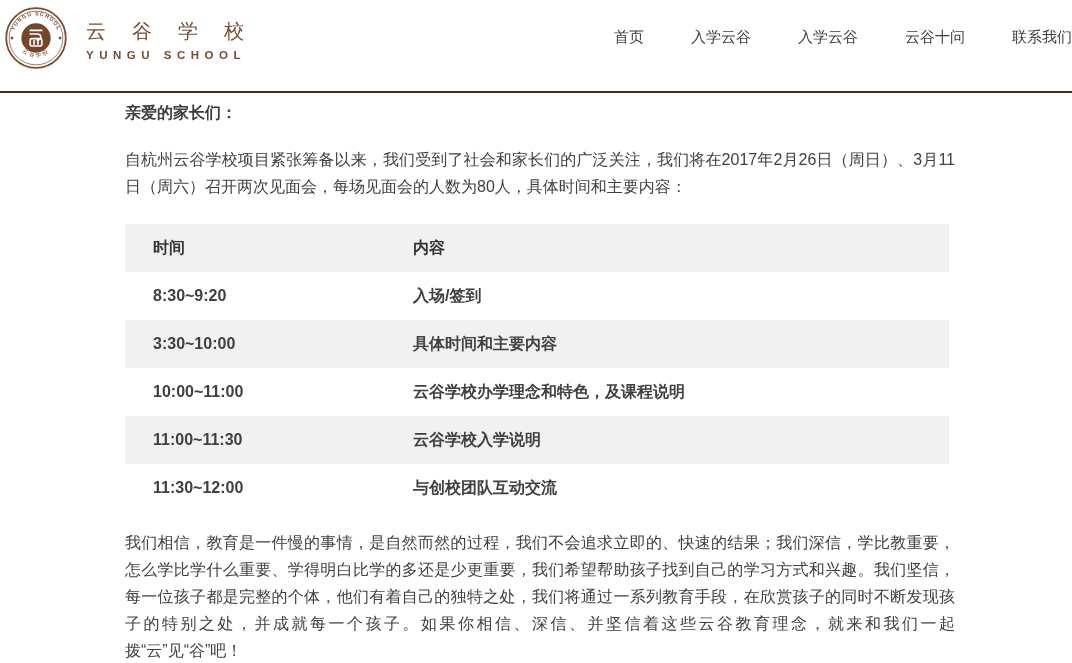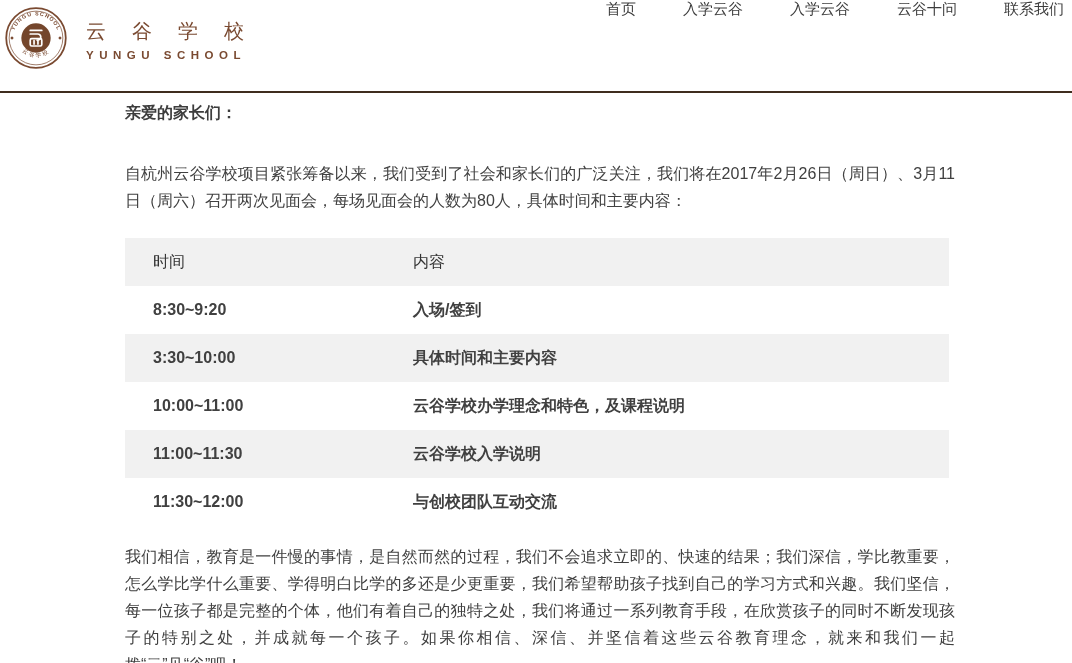--- a/index.html
+++ b/index.html
@@ -8,37 +8,37 @@
     position:relative; width:1072px; height:663px; overflow:hidden;
     background:#ffffff; font-family:"Liberation Sans","DejaVu Sans",sans-serif;
   }
   
   .site-header { position:relative; height:91px; background:#ffffff; }
   .brand { position:absolute; left:4px; top:6px; display:flex; align-items:flex-start; text-decoration:none; cursor:pointer; }
   .logo-svg { display:block; }
   .brand-text { margin-left:18px; padding-top:13px; }
   .brand-cn { font-size:20px; letter-spacing:26px; color:#7a4a31; white-space:nowrap; line-height:24px; }
   .brand-en { font-size:11.5px; font-weight:bold; letter-spacing:5.5px; color:#7a4a31; white-space:nowrap; margin-top:6px; }
-  .main-nav { position:absolute; right:0; top:0; height:75px; display:flex; gap:47px; padding-right:8px; }
+  .main-nav { position:absolute; right:0; top:0; height:75px; display:flex; align-items:center; gap:47px; padding-right:0; }
   .main-nav a { font-size:15px; color:#3c3c3c; text-decoration:none; white-space:nowrap; cursor:pointer; }
   .header-divider { height:2px; background:#3f2d1e; }
   
   .main-content { width:830px; margin-left:125px; color:#404040; }
   .greeting { margin-top:11px; font-size:16px; font-weight:bold; color:#3d3d3d; line-height:18px; }
-  .para { margin-top:38px; font-size:16px; line-height:27px; color:#404040; text-align:justify; }
+  .para { margin-top:24px; font-size:16px; line-height:27px; color:#404040; text-align:justify; }
   .closing { margin-top:17px; }
   
   .schedule-table { margin-top:24px; width:824px; border-collapse:collapse; table-layout:fixed; }
   .schedule-table th, .schedule-table td {
     height:48px; padding-left:28px; text-align:left; vertical-align:middle;
     font-size:16px; white-space:nowrap; overflow:hidden;
   }
   .schedule-table col.c1 { width:260px; }
   .schedule-table thead tr { background:#f1f1f1; }
-  .schedule-table th { font-weight:normal; color:#333333; }
+  .schedule-table th { font-weight:bold; color:#333333; }
   .schedule-table td { font-weight:bold; color:#404040; }
   .schedule-table tbody tr:nth-child(even) { background:#f1f1f1; }
   .schedule-table tbody tr:nth-child(odd) { background:#ffffff; }
 </style>
 </head>
 <body>
 
 <div class="page">
 
   <header class="site-header">

